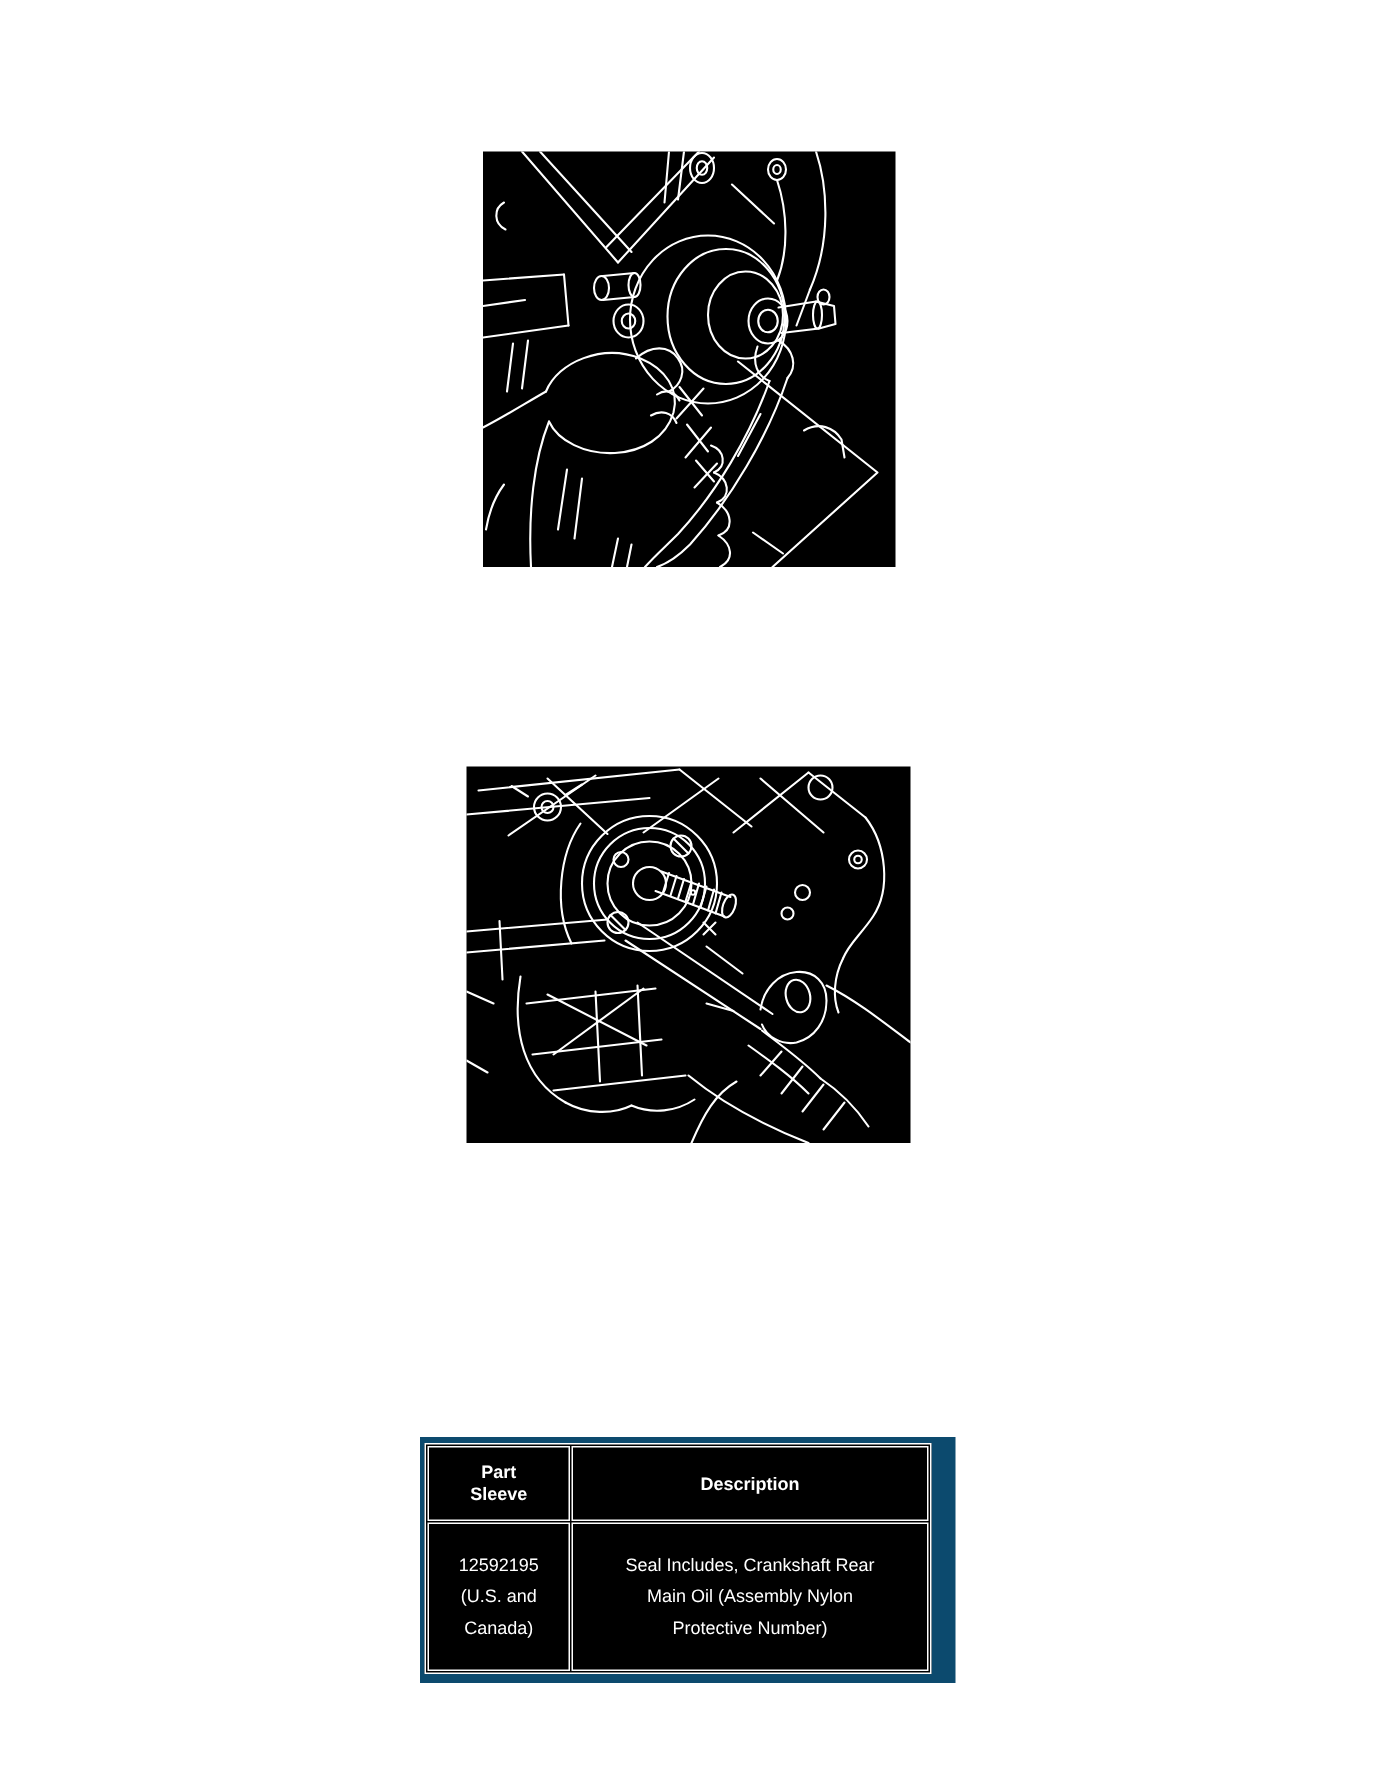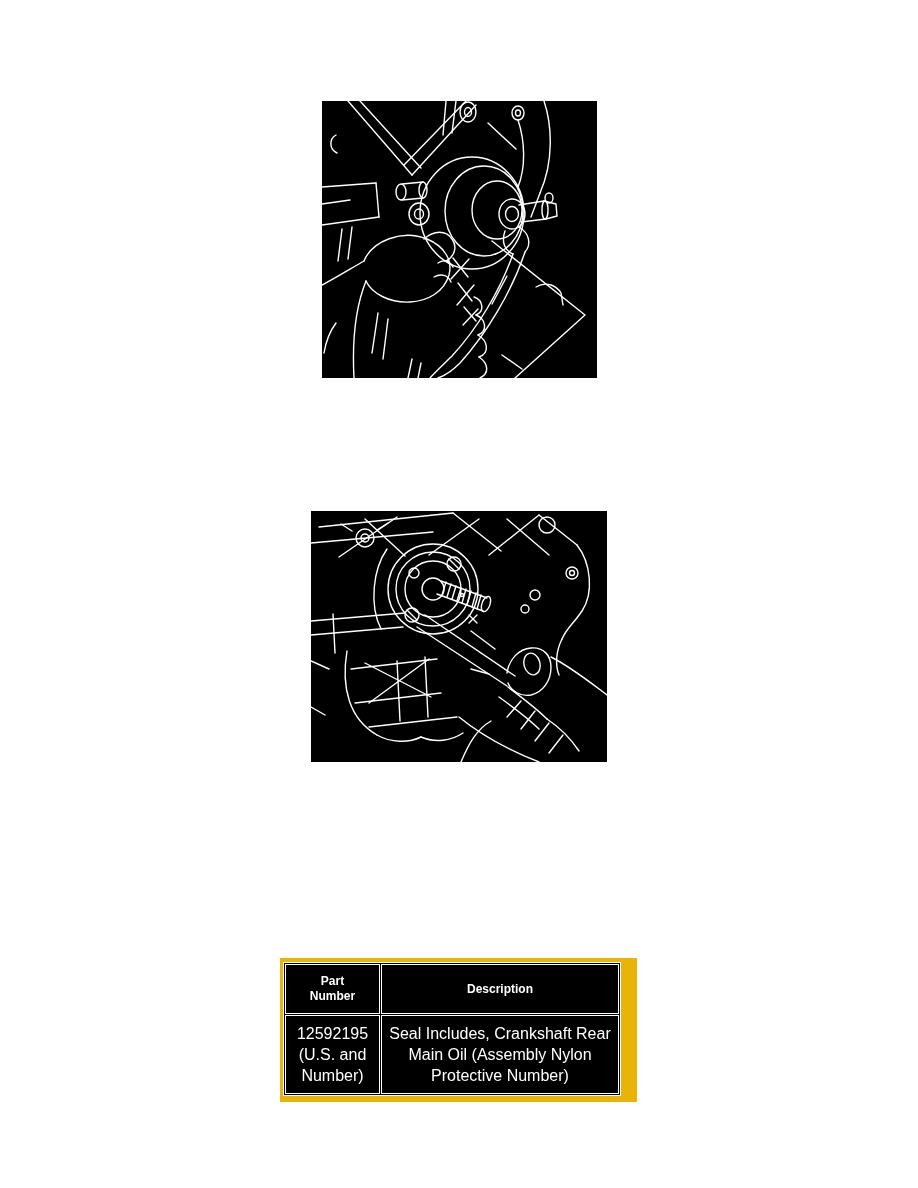--- a/index.html
+++ b/index.html
@@ -27,43 +27,43 @@
     stroke: #ffffff;
     stroke-width: 1.4;
     stroke-linecap: round;
     stroke-linejoin: round;
   }
 
   
   #tablewrap {
     position: absolute;
     left: 280px; top: 958px;
-    width: 357px; height: 144px;
-    background: #eab308;
+    width: 357px; height: 164px;
+    background: #0c4a6e;
     box-sizing: border-box;
     padding: 4px 16px 6px 3px;
   }
   table.parts {
     width: 100%; height: 100%;
     border-collapse: separate;
     border-spacing: 1px;
     border: 1px solid #ffffff;
     background: #000000;
     color: #ffffff;
     table-layout: fixed;
   }
   .parts th, .parts td {
     border: 1px solid #ffffff;
     text-align: center;
     vertical-align: middle;
     padding: 0;
     background: #000000;
   }
   .parts th { font-size: 12px; font-weight: bold; line-height: 15px; }
-  .parts td { font-size: 16px; font-weight: normal; line-height: 21px; }
+  .parts td { font-size: 12px; font-weight: normal; line-height: 21px; }
   col.c1 { width: 95px; }
   tr.head-row { height: 50px; }
 </style>
 </head>
 <body>
 
 <div class="page">
 
   <figure id="fig1" class="fig">
     <svg viewBox="0 0 275 277">
@@ -246,33 +246,33 @@
   <div id="tablewrap">
     <table class="parts">
       <colgroup>
           <col class="c1">
           <col class="c2">
         </colgroup>
       <thead>
         <tr class="head-row">
           <th>
             <div>Part</div>
-            <div>Number</div>
+            <div>Sleeve</div>
           </th>
           <th>
             <div>Description</div>
           </th>
         </tr>
       </thead>
       <tbody>
         <tr class="body-row">
           <td>
             <div>12592195</div>
             <div>(U.S. and</div>
-            <div>Number)</div>
+            <div>Canada)</div>
           </td>
           <td>
             <div>Seal Includes, Crankshaft Rear</div>
             <div>Main Oil (Assembly Nylon</div>
             <div>Protective Number)</div>
           </td>
         </tr>
       </tbody>
     </table>
   </div>

